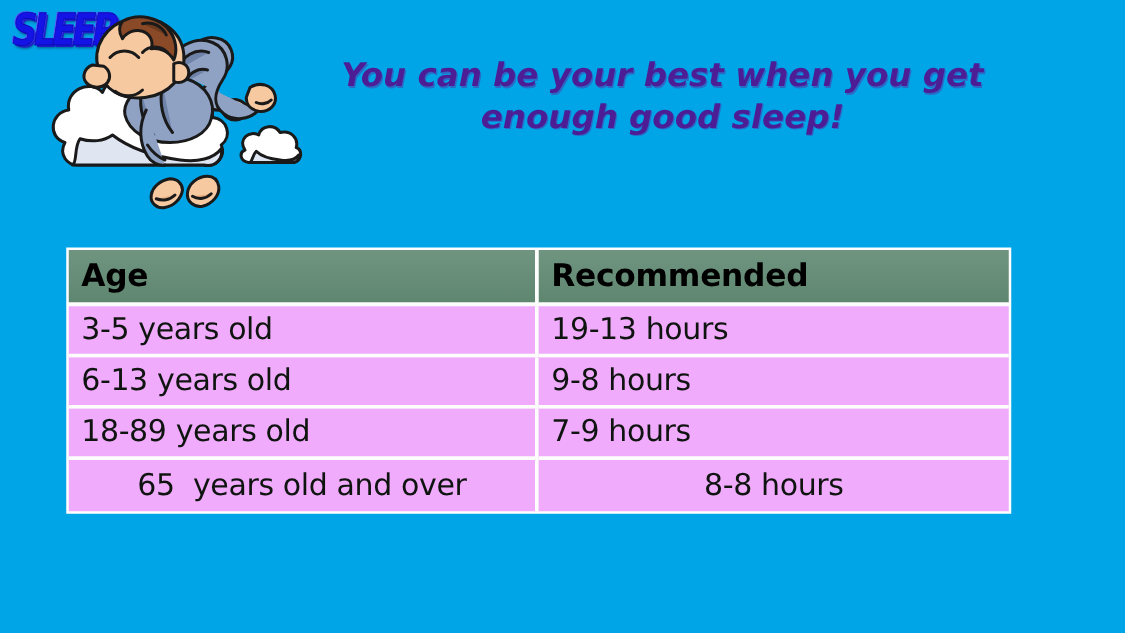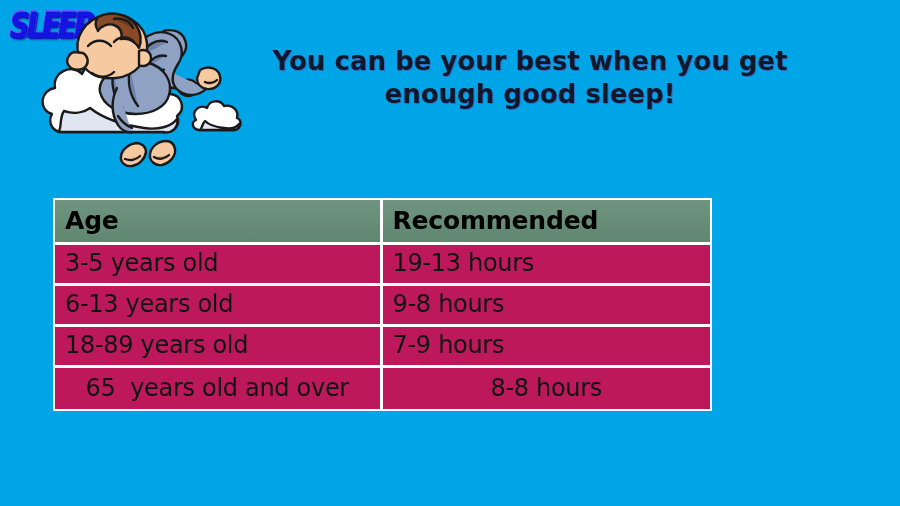--- a/index.html
+++ b/index.html
@@ -43,34 +43,35 @@
     width:260px; height:180px;
   }
   #sleeper-illustration svg { display:block; width:100%; height:100%; }
 
   
   #headline {
     position:absolute;
     left:250px; top:45px;
     width:560px;
     text-align:center;
-    color:#0f172a;
+    color:#4c1d95;
     font-family:"DejaVu Sans", sans-serif;
     font-weight:bold;
     font-size:26px;
     line-height:1.28;
     text-shadow:1px 1px 0 rgba(120,0,140,.35);
+    font-style:italic;
   }
   #headline .line { display:block; white-space:pre; }
 
   
   #sleep-table-wrap {
     position:absolute;
     left:55px; top:200px;
-    width:655px;
+    width:752px;
   }
   table.sleep-table {
     width:100%;
     border-collapse:separate;
     border-spacing:0;
     background:#ffffff;
     box-shadow:0 0 0 2px #ffffff;
   }
   table.sleep-table th,
   table.sleep-table td {
@@ -88,21 +89,21 @@
     color:#000000;
     font-family:"DejaVu Sans", sans-serif;
     font-size:25px;
     font-weight:bold;
     height:45px;
     padding:0 10px 2px 10px;
     letter-spacing:-.2px;
   }
 
   table.sleep-table tbody td {
-    background:#be185d;
+    background:#f0abfc;
     color:#101410;
     font-family:"DejaVu Sans", sans-serif;
     font-weight:normal;
     font-size:24px;
     height:41px;
     padding:0 10px 2px 10px;
     letter-spacing:-.3px;
     white-space:pre;
   }
 

